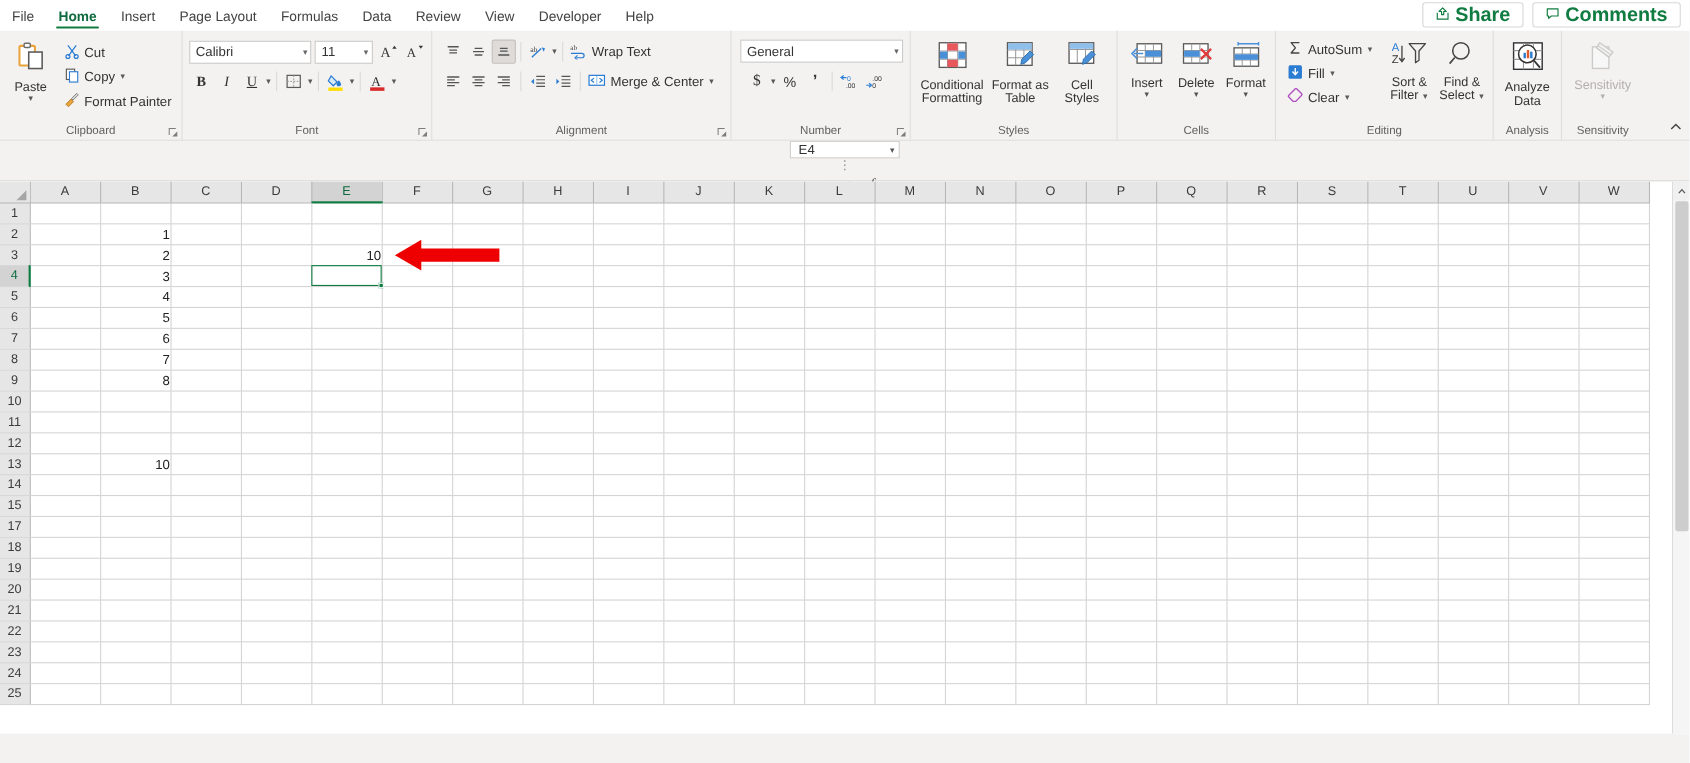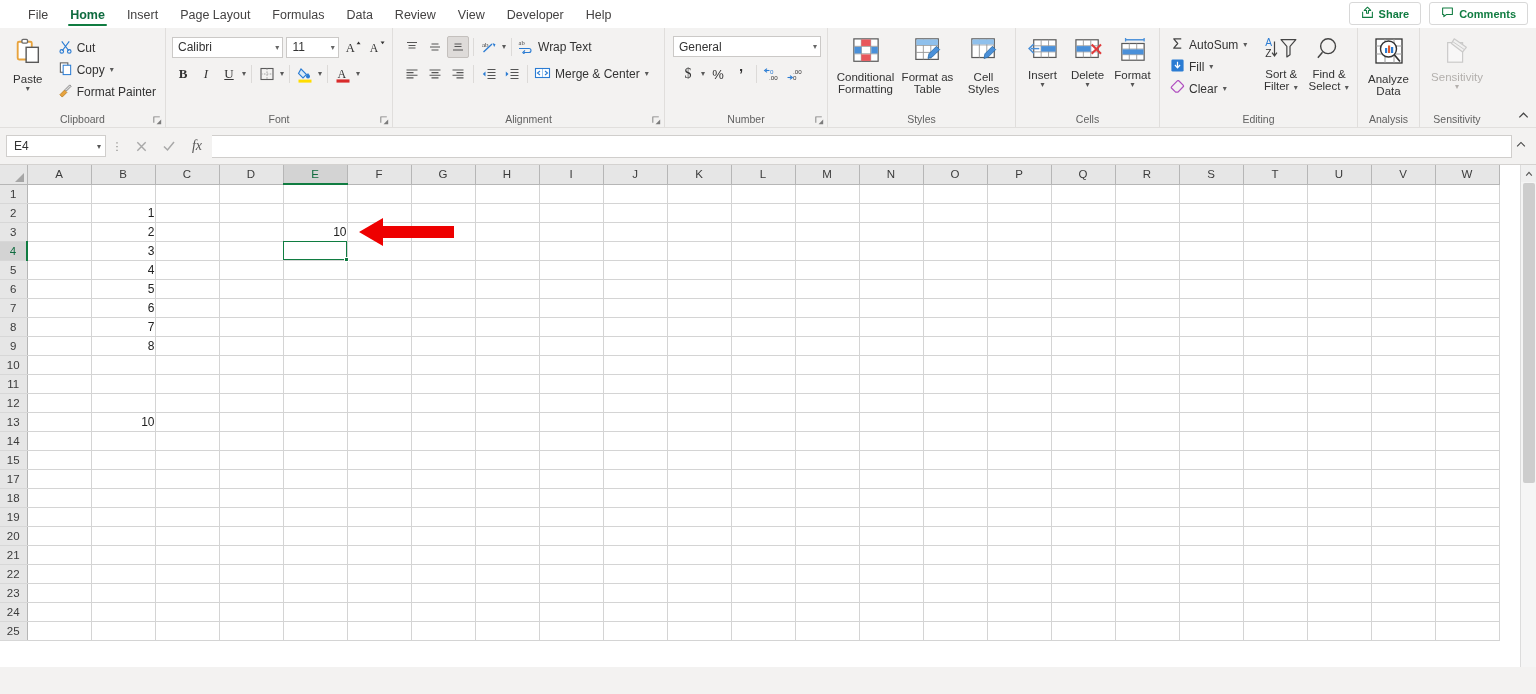--- a/index.html
+++ b/index.html
@@ -10,42 +10,42 @@
     font-family: "Liberation Sans", sans-serif;
     background: #ffffff;
     -webkit-font-smoothing: antialiased;
   }
   #app { width: 1536px; height: 694px; position: relative; background: #f3f2f1; }
 
   
   .tabbar {
     height: 28px; background: #ffffff;
     display: flex; align-items: flex-end;
-    padding-left: 17px; position: relative;
+    padding-left: 0; position: relative;
   }
   .tab {
     font-size: 12.5px; color: #444242;
     padding: 0 11px; height: 26px; line-height: 26px;
     cursor: pointer; position: relative; white-space: nowrap;
   }
   .tab.active { color: #0f6b3f; font-weight: bold; }
   .tab.active::after {
     content: ""; position: absolute; left: 9px; right: 9px; bottom: 2px;
     height: 2.5px; background: #107c41; border-radius: 1px;
   }
   .tabbar-right {
     position: absolute; right: 8px; top: 2px;
     display: flex; gap: 8px; align-items: center;
   }
   .pillbtn {
     display: flex; align-items: center; gap: 5px;
     height: 23px; padding: 0 11px;
     border: 1px solid #d8d8d8; border-radius: 3px;
     background: #ffffff; color: #107c41;
-    font-size: 11px; font-weight: bold; cursor: pointer;
+    font-size: 18px; font-weight: bold; cursor: pointer;
   }
 
   
   .ribbon {
     height: 100px; background: #f3f2f1;
     display: flex; align-items: stretch;
     border-bottom: 1px solid #e1dfdd;
     position: relative;
   }
   .rgroup {
@@ -105,20 +105,21 @@
   .ribbon-collapse {
     position: absolute; right: 6px; bottom: 2px;
     font-size: 12px; color: #444; cursor: pointer;
   }
 
   
   .fbar {
     height: 37px; background: #f3f2f1;
     display: flex; align-items: center; padding: 0 6px;
     border-bottom: 1px solid #d4d2d0;
+    flex-direction: column;
   }
   .namebox {
     width: 100px; height: 22px; background: #fff;
     border: 1px solid #d0cecc; display: flex; align-items: center;
     justify-content: space-between; padding: 0 4px 0 7px;
     font-size: 12px; color: #333; cursor: pointer;
   }
   .fb-dots { width: 22px; text-align: center; color: #8a8886; font-size: 11px; letter-spacing: 0; cursor: pointer; }
   .fb-icons { display: flex; align-items: center; gap: 2px; }
   .fb-ico { width: 26px; height: 24px; display: flex; align-items: center; justify-content: center; cursor: pointer; }

